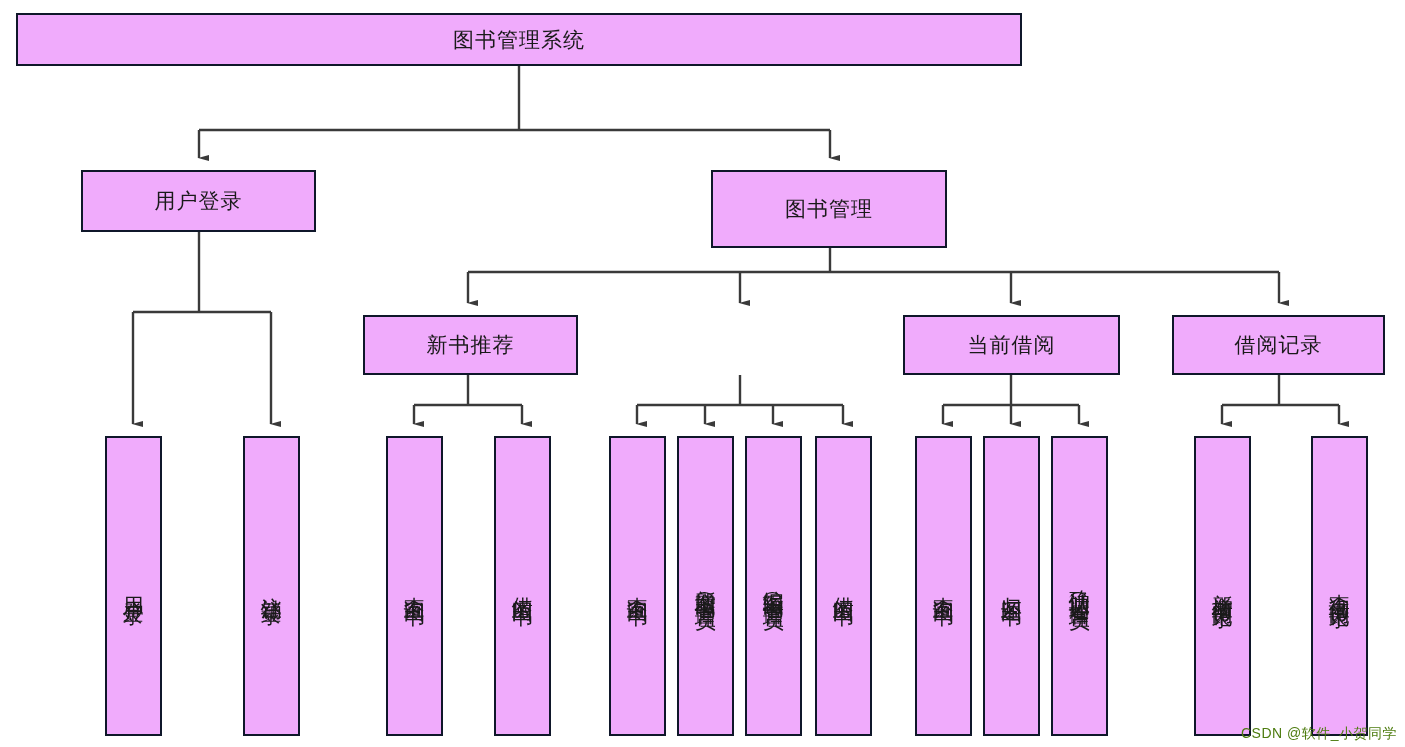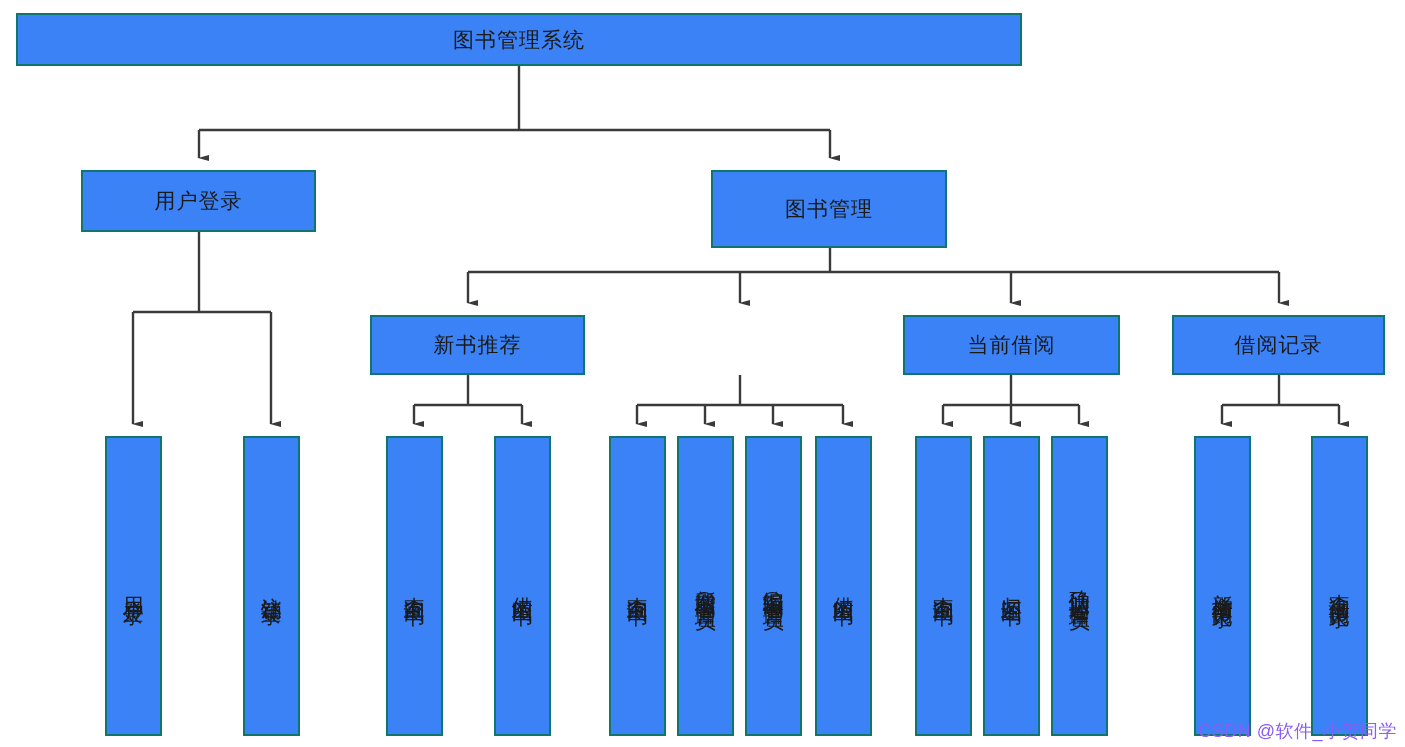--- a/index.html
+++ b/index.html
@@ -7,22 +7,22 @@
     width:1405px;height:747px;
     background:#ffffff;
     font-family:"Liberation Sans","DejaVu Sans",sans-serif;
     overflow:hidden;
     position:relative;
   }
   #canvas{position:absolute;left:0;top:0;width:1405px;height:747px;}
   .node{
     position:absolute;
     box-sizing:border-box;
-    background:#3b82f6;
-    border:2px solid #0f766e;
+    background:#f0abfc;
+    border:2px solid #0f172a;
     display:flex;
     align-items:center;
     justify-content:center;
     color:#1a1a1a;
   }
   .node.h{
     font-size:21px;
     letter-spacing:1px;
   }
   .node.leaf{
@@ -37,22 +37,22 @@
     font-size:21px;
     line-height:1.32;
     letter-spacing:3px;
     white-space:nowrap;
     color:#1a1a1a;
   }
   #watermark{
     position:absolute;
     right:8px;
     bottom:4px;
-    font-size:18px;
-    color:#8b5cf6;
+    font-size:14px;
+    color:#4d7c0f;
     letter-spacing:0.5px;
     white-space:nowrap;
     pointer-events:none;
   }
   svg#edges{position:absolute;left:0;top:0;width:1405px;height:747px;pointer-events:none;}
 </style>
 </head>
 <body>
 
 <div id="canvas">
@@ -111,21 +111,21 @@
     <span>图书管理系统</span>
   </div>
 
   <div class="node h" style="left:81px;top:170px;width:235px;height:62px;">
     <span>用户登录</span>
   </div>
   <div class="node h" style="left:711px;top:170px;width:236px;height:78px;">
     <span>图书管理</span>
   </div>
 
-  <div class="node h" style="left:363px;top:315px;width:215px;height:60px;margin-left:7px;">
+  <div class="node h" style="left:363px;top:315px;width:215px;height:60px;">
     <span>新书推荐</span>
   </div>
   <div class="node h" style="left:903px;top:315px;width:217px;height:60px;">
     <span>当前借阅</span>
   </div>
   <div class="node h" style="left:1172px;top:315px;width:213px;height:60px;">
     <span>借阅记录</span>
   </div>
 
   <div class="node leaf" style="left:105px;top:436px;width:57px;height:300px;">

